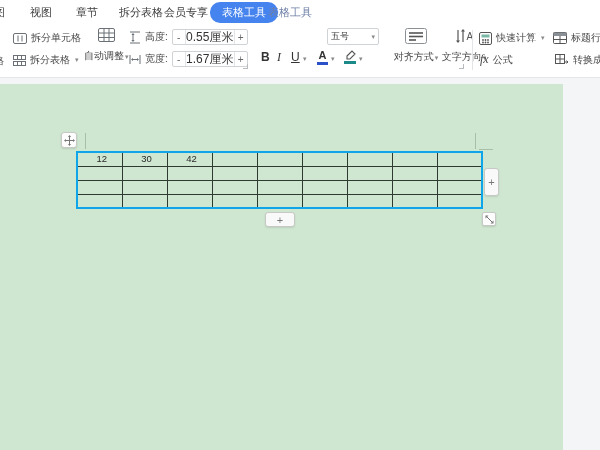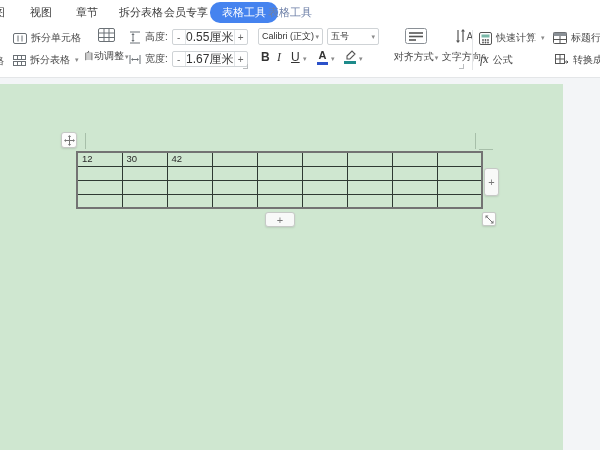--- a/index.html
+++ b/index.html
@@ -31,21 +31,21 @@
   
   .canvas { position:absolute; left:0; top:78px; width:600px; height:372px; background:#f3f5f7; }
   .page { position:absolute; left:0; top:6px; width:563px; height:366px; background:#cfe7d0; }
   .cropv { position:absolute; width:1px; height:16px; background:#a7bfa9; }
   .croph { position:absolute; width:14px; height:1px; background:#a7bfa9; }
 
   .handle { position:absolute; background:#fdfdfd; border:1px solid #c6c9c6; border-radius:3px; box-shadow:0 1px 2px rgba(0,0,0,.12); display:flex; align-items:center; justify-content:center; cursor:pointer; }
 
   table.doc { position:absolute; left:76px; top:67px; border-collapse:collapse; }
   table.doc td { width:45px; height:14px; border:1.4px solid #2f3a33; font-size:9.5px; color:#2a2a2a; padding:0 0 0 4px; vertical-align:middle; line-height:10px; }
-  table.doc { border:2px solid #737373; }
+  table.doc { border:2px solid #0ea5e9;text-align:center; }
 
   .addbtn { position:absolute; background:#f8f9f8; border:1px solid #c6c9c6; border-radius:3px; color:#777; display:flex; align-items:center; justify-content:center; font-size:11px; box-shadow:0 1px 2px rgba(0,0,0,.10); cursor:pointer; }
   svg { display:block; }
 </style>
 </head>
 <body>
 
 <div class="menubar">
   <div class="mtab" style="left:-6px">图</div>
   <div class="mtab" style="left:30px">视图</div>
@@ -127,24 +127,20 @@
     </span>
     <span>宽度:</span>
     <span class="spinbox">
       <span class="sb-btn">-</span>
       <span class="sb-val">1.67厘米</span>
       <span class="sb-btn last">+</span>
     </span>
   </div>
   <div class="cornermark" style="left:243px; top:40px"></div>
 
-  <div class="selbox" style="left:258px; top:4px; width:65px">
-    <span>Calibri (正文)</span>
-      <span class="dd">▾</span>
-  </div>
   <div class="selbox" style="left:327px; top:4px; width:52px">
     <span>五号</span>
       <span class="dd">▾</span>
   </div>
   <div class="fmtchar" style="left:261px; font-weight:bold">B</div>
   <div class="fmtchar" style="left:277px; font-style:italic; font-family:'Liberation Serif',serif">I</div>
   <div class="fmtchar" style="left:291px; text-decoration:underline">U</div>
   <div class="dd" style="position:absolute; left:302px; top:31px">▾</div>
   <div style="position:absolute; left:317px; top:26px; cursor:default">
     <div style="font-size:11px; font-weight:bold; color:#333; line-height:11px; text-align:center; width:11px">A</div>

